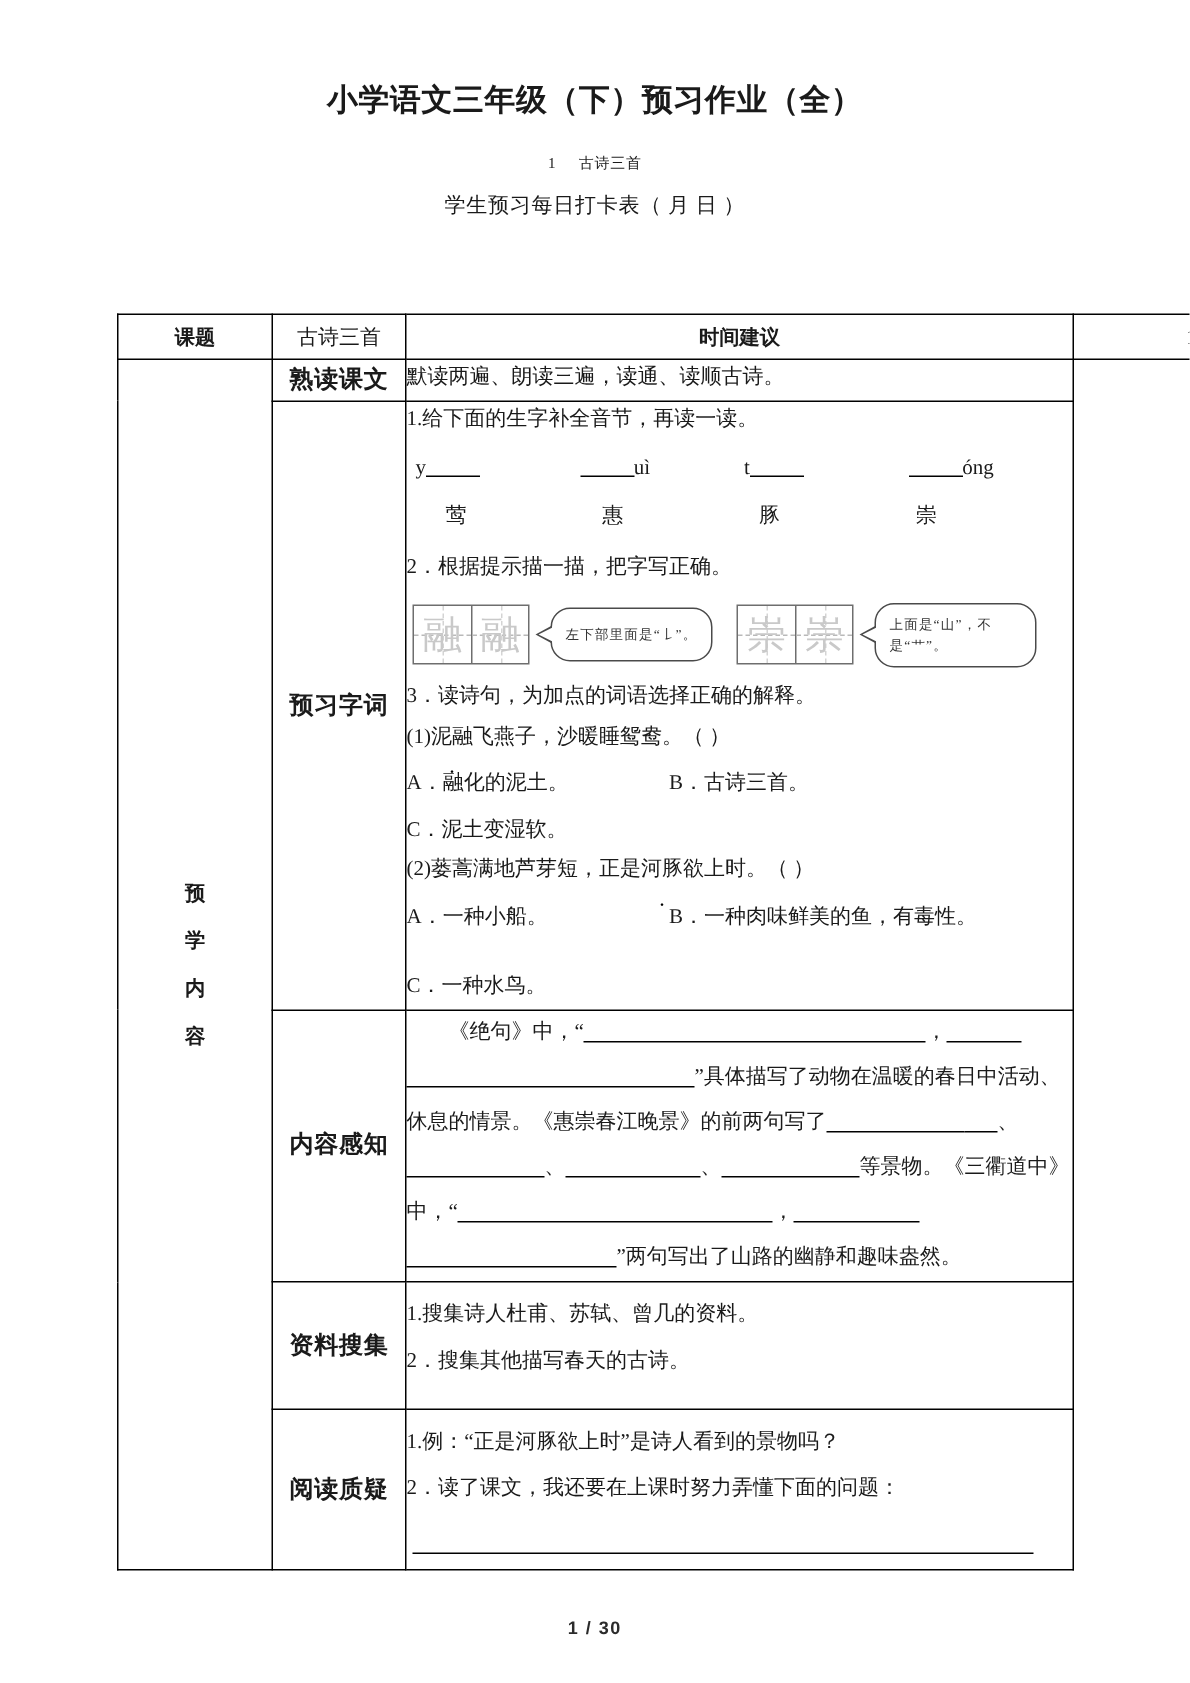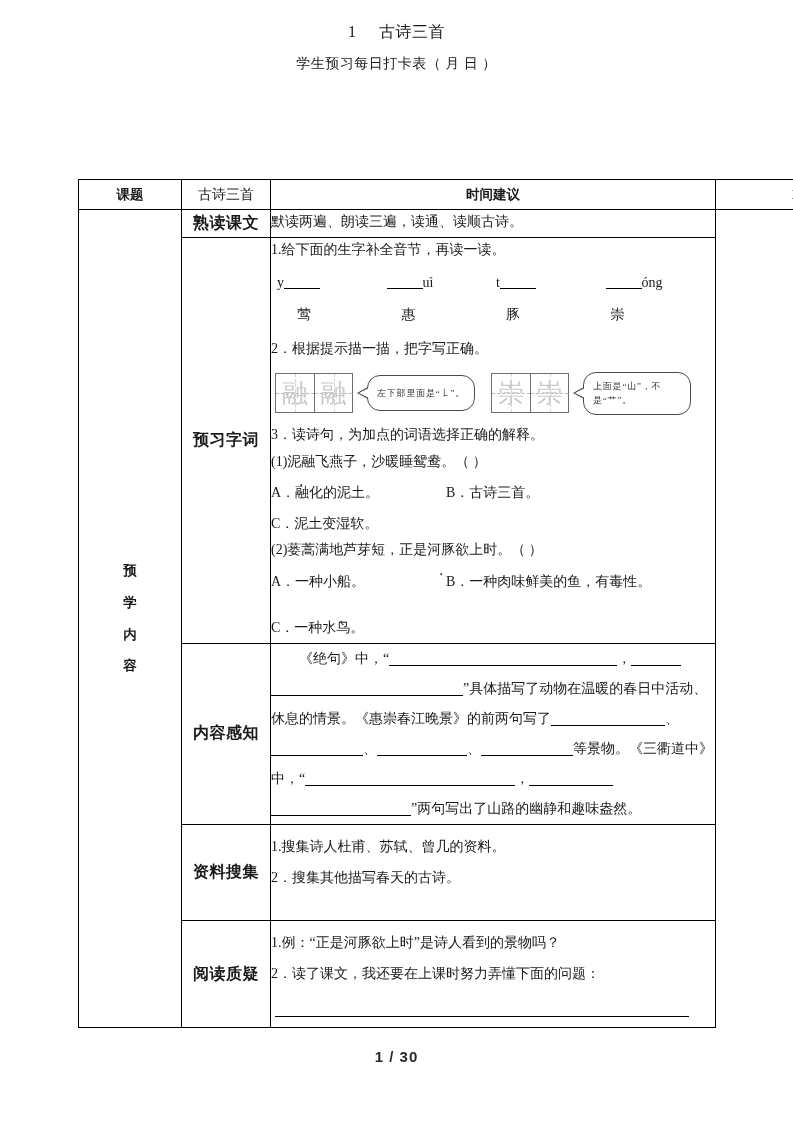--- a/index.html
+++ b/index.html
@@ -20,21 +20,21 @@
   .doc-title {
     text-align: center;
     font-family: "Liberation Sans", sans-serif;
     font-weight: bold;
     font-size: 20.5px;
     letter-spacing: 0.5px;
     margin-top: 52px;
   }
   .lesson-no {
     text-align: center;
-    font-size: 16px;
+    font-size: 10px;
     margin-top: 22px;
     letter-spacing: 0.5px;
   }
   .lesson-no .num { font-family: "Liberation Serif", serif; }
   .checkin-line {
     text-align: center;
     font-size: 14px;
     margin-top: 12px;
     letter-spacing: 0.5px;
   }
@@ -204,30 +204,31 @@
   .ul { display: inline-block; border-bottom: 1px solid #000; height: 14px; vertical-align: -3px; }
   .indent { display: inline-block; width: 28px; }
 
   
   .page-num {
     position: absolute;
     left: 0; right: 0; top: 1026px;
     text-align: center;
     font-family: "Liberation Sans", sans-serif;
     font-weight: bold;
-    font-size: 15px;
+    font-size: 12px;
     color: #2b2b2b;
     letter-spacing: 1px;
   }
 </style>
 </head>
 <body>
 
 <div class="page">
 
+  <div class="doc-title">小学语文三年级（下）预习作业（全）</div>
 
   <div class="lesson-no">
     <span class="num">1</span>
     &nbsp;&nbsp;&nbsp;
     <span>古诗三首</span>
   </div>
 
   <div class="checkin-line">学生预习每日打卡表（   月   日 ）</div>
 
   <table class="sheet">
@@ -355,21 +356,21 @@
 
       <tr>
         <td class="sub-label">内容感知</td>
         <td class="body-cell" style="line-height:2.15">
           <span class="indent"></span><span>《绝句》中，“</span><span class="ul" style="width:228px"></span>，<span class="ul" style="width:50px"></span><span class="ul" style="width:192px"></span><span>”具体描写了动物在温暖的春日中活动、休息的情景。《惠崇春江晚景》的前两句写了</span><span class="ul" style="width:92px"></span><span class="ul" style="width:22px"></span>、<span class="ul" style="width:92px"></span>、<span class="ul" style="width:90px"></span>、<span class="ul" style="width:92px"></span><span>等景物。《三衢道中》中，“</span><span class="ul" style="width:210px"></span>，<span class="ul" style="width:84px"></span><span class="ul" style="width:140px"></span><span>”两句写出了山路的幽静和趣味盎然。</span>
         </td>
       </tr>
 
       <tr>
         <td class="sub-label">资料搜集</td>
-        <td class="body-cell" style="padding-top:10px;padding-bottom:28px">
+        <td class="body-cell" style="padding-top:10px;padding-bottom:17px">
           <p>1.搜集诗人杜甫、苏轼、曾几的资料。</p>
           <p style="margin-top:6px">2．搜集其他描写春天的古诗。</p>
         </td>
       </tr>
 
       <tr>
         <td class="sub-label">阅读质疑</td>
         <td class="body-cell" style="padding-top:10px;padding-bottom:10px;height:100px">
           <p>1.例：“正是河豚欲上时”是诗人看到的景物吗？</p>
           <p style="margin-top:6px">2．读了课文，我还要在上课时努力弄懂下面的问题：</p>

